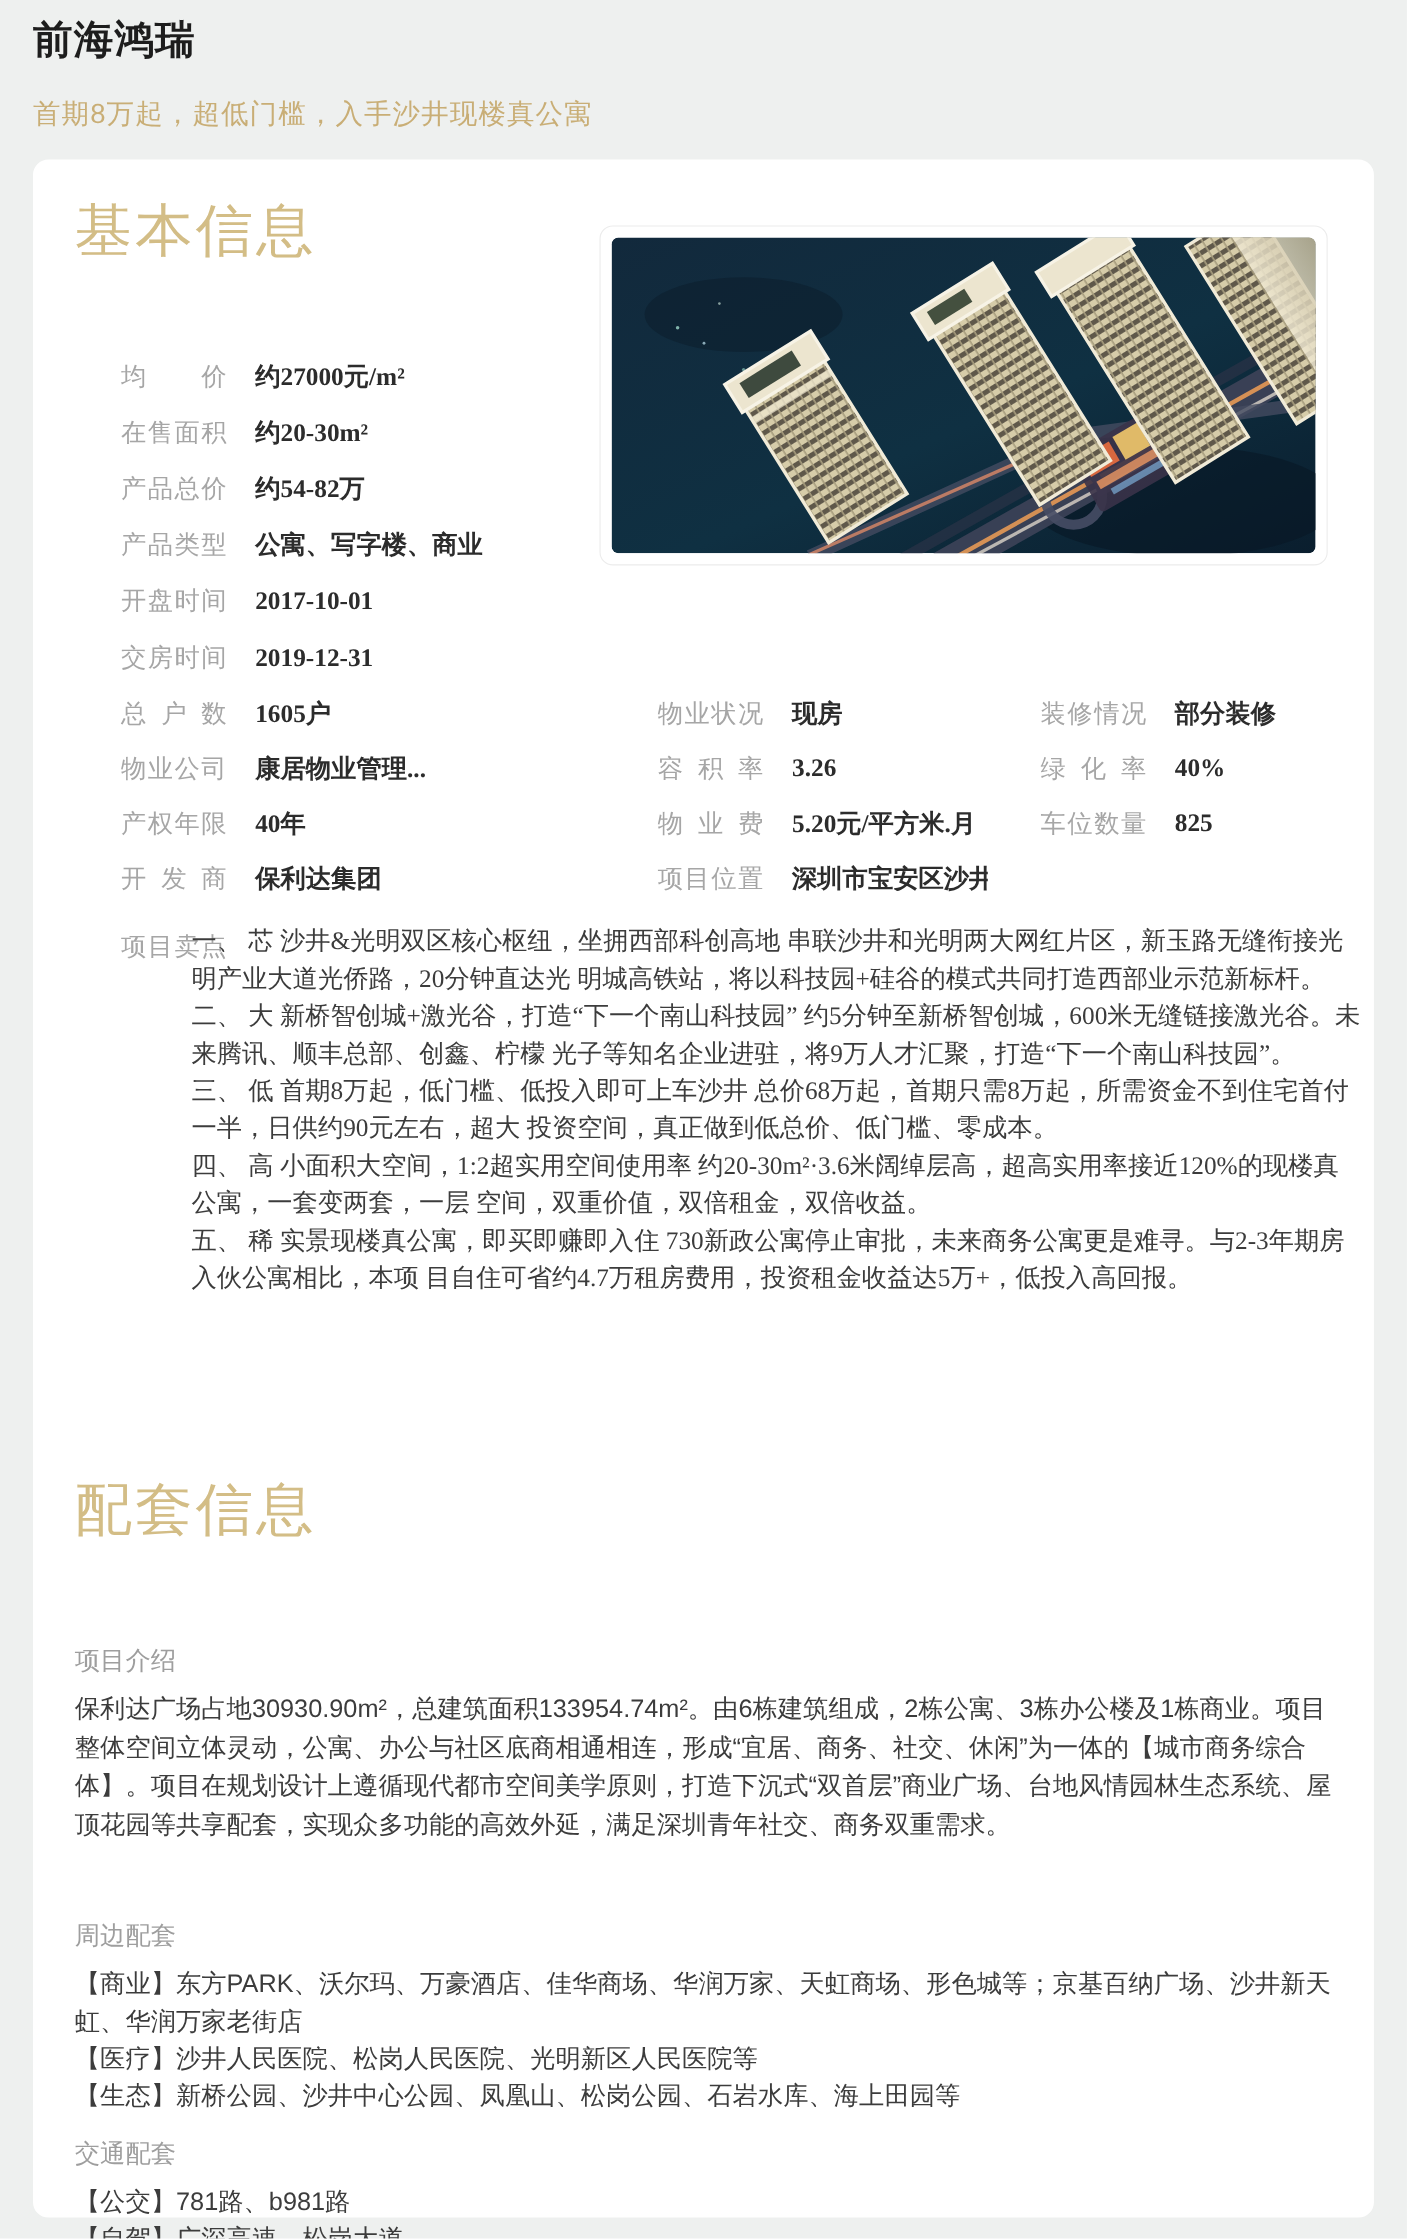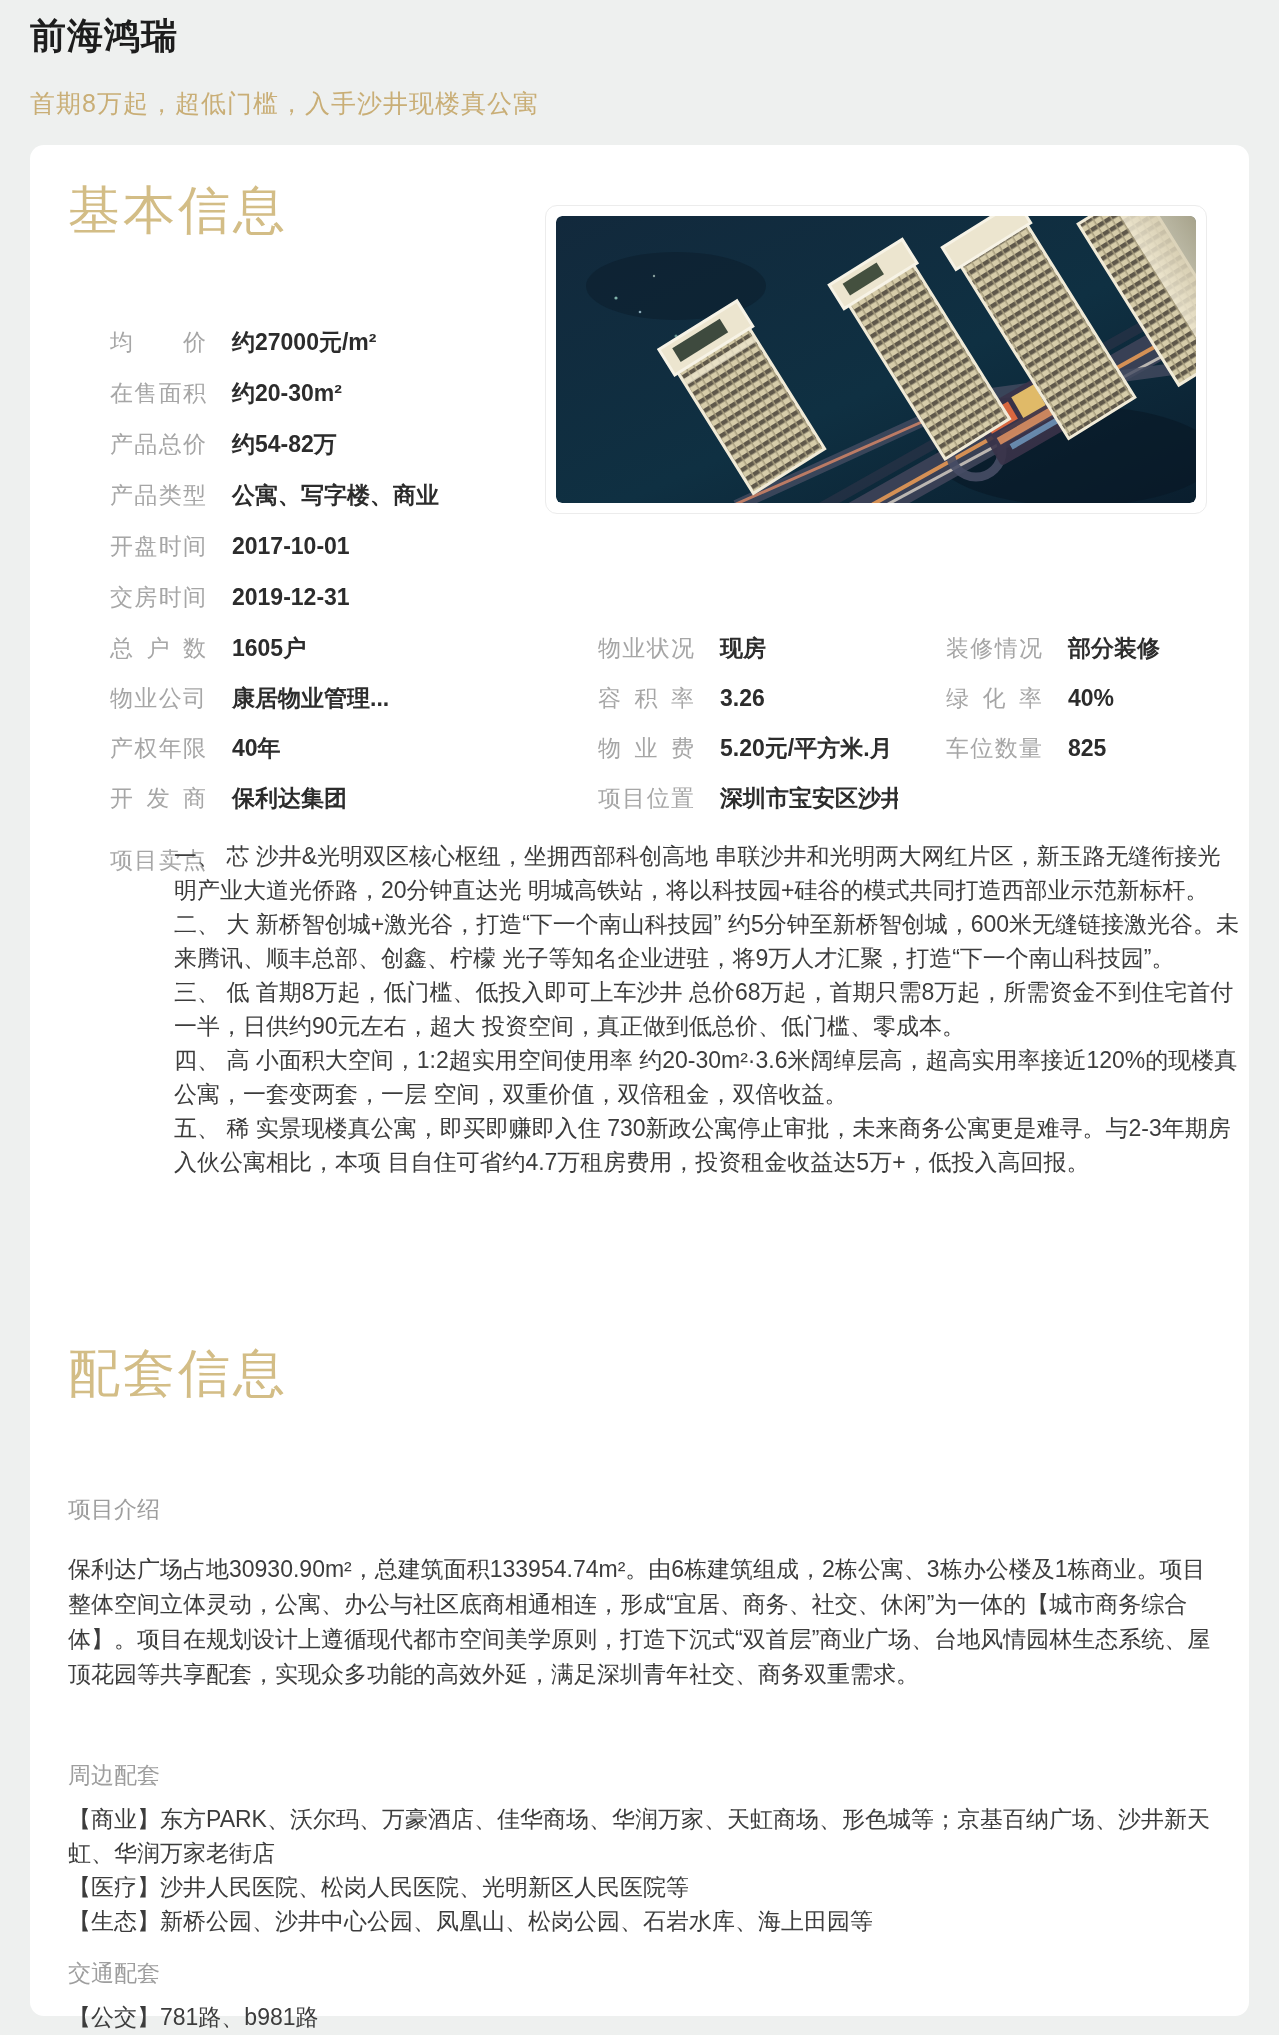--- a/index.html
+++ b/index.html
@@ -15,21 +15,21 @@
     color:var(--text-dark,#2c2c2c);
   }
   .page-header{position:absolute; left:30px; top:12px; width:1219px;}
   .page-title{font-size:36px; font-weight:700; color:#1d1d1d; letter-spacing:1px;}
   .page-subtitle{margin-top:26px; font-size:25px; font-weight:500; color:var(--gold-dark,#c9ae76); letter-spacing:1px;}
 
   .card{
     position:absolute; left:30px; width:1219px;
     background:var(--card-bg,#fff); border-radius:14px;
   }
-  .card-basic{top:145px; height:1266px;}
+  .card-basic{top:145px; height:1266px;font-family:Liberation Serif, serif;}
   .card-facility{top:1310px; height:706px; padding:34px 38px 0 38px;}
 
   .section-title{
     font-size:52px; font-weight:500; letter-spacing:3px;
     color:var(--gold,#d3bd86); line-height:1.15;
   }
   .card-basic .section-title{position:absolute; left:38px; top:36px;}
 
   
   .photo{
@@ -59,21 +59,21 @@
   .sp-text p{
     font-size:23px; line-height:34px; font-weight:500; color:var(--text-body,#3c3c3c);
     word-break:break-word;
   }
 
   
   .sub-head{margin-top:90px; font-size:23px; font-weight:400; color:#9e9e9e; line-height:30px;}
   .sub-head.tight{margin-top:68px;}
   .sub-head.tighter{margin-top:20px;}
   .para{
-    margin-top:28px; font-size:23px; line-height:35px; font-weight:500;
+    margin-top:12px; font-size:23px; line-height:35px; font-weight:500;
     color:var(--text-body,#3c3c3c); word-break:break-word;
   }
   .fac-list{margin-top:12px;}
   .fac-list p{
     font-size:23px; line-height:34px; font-weight:500;
     color:var(--text-body,#3c3c3c); word-break:break-word;
   }
 </style>
 </head>
 <body>

